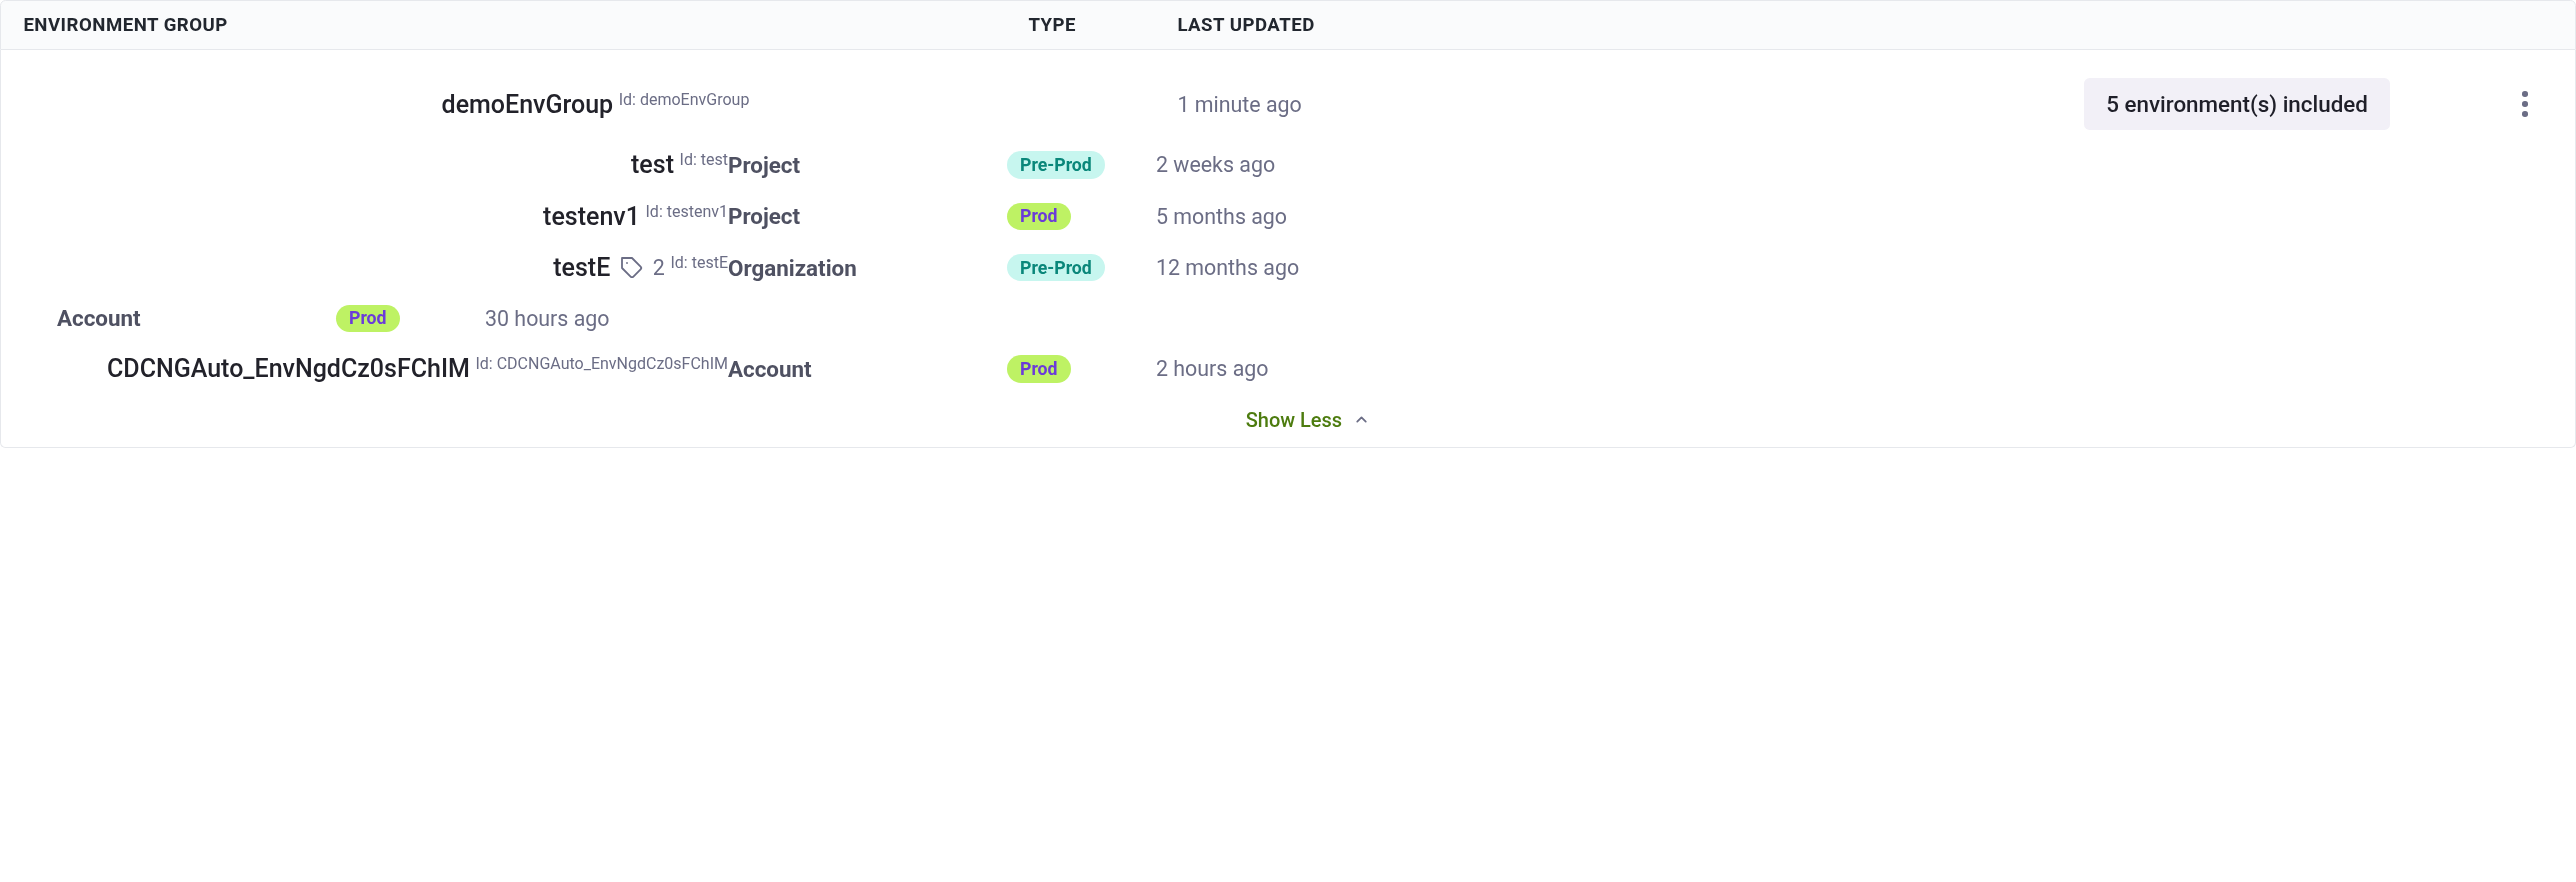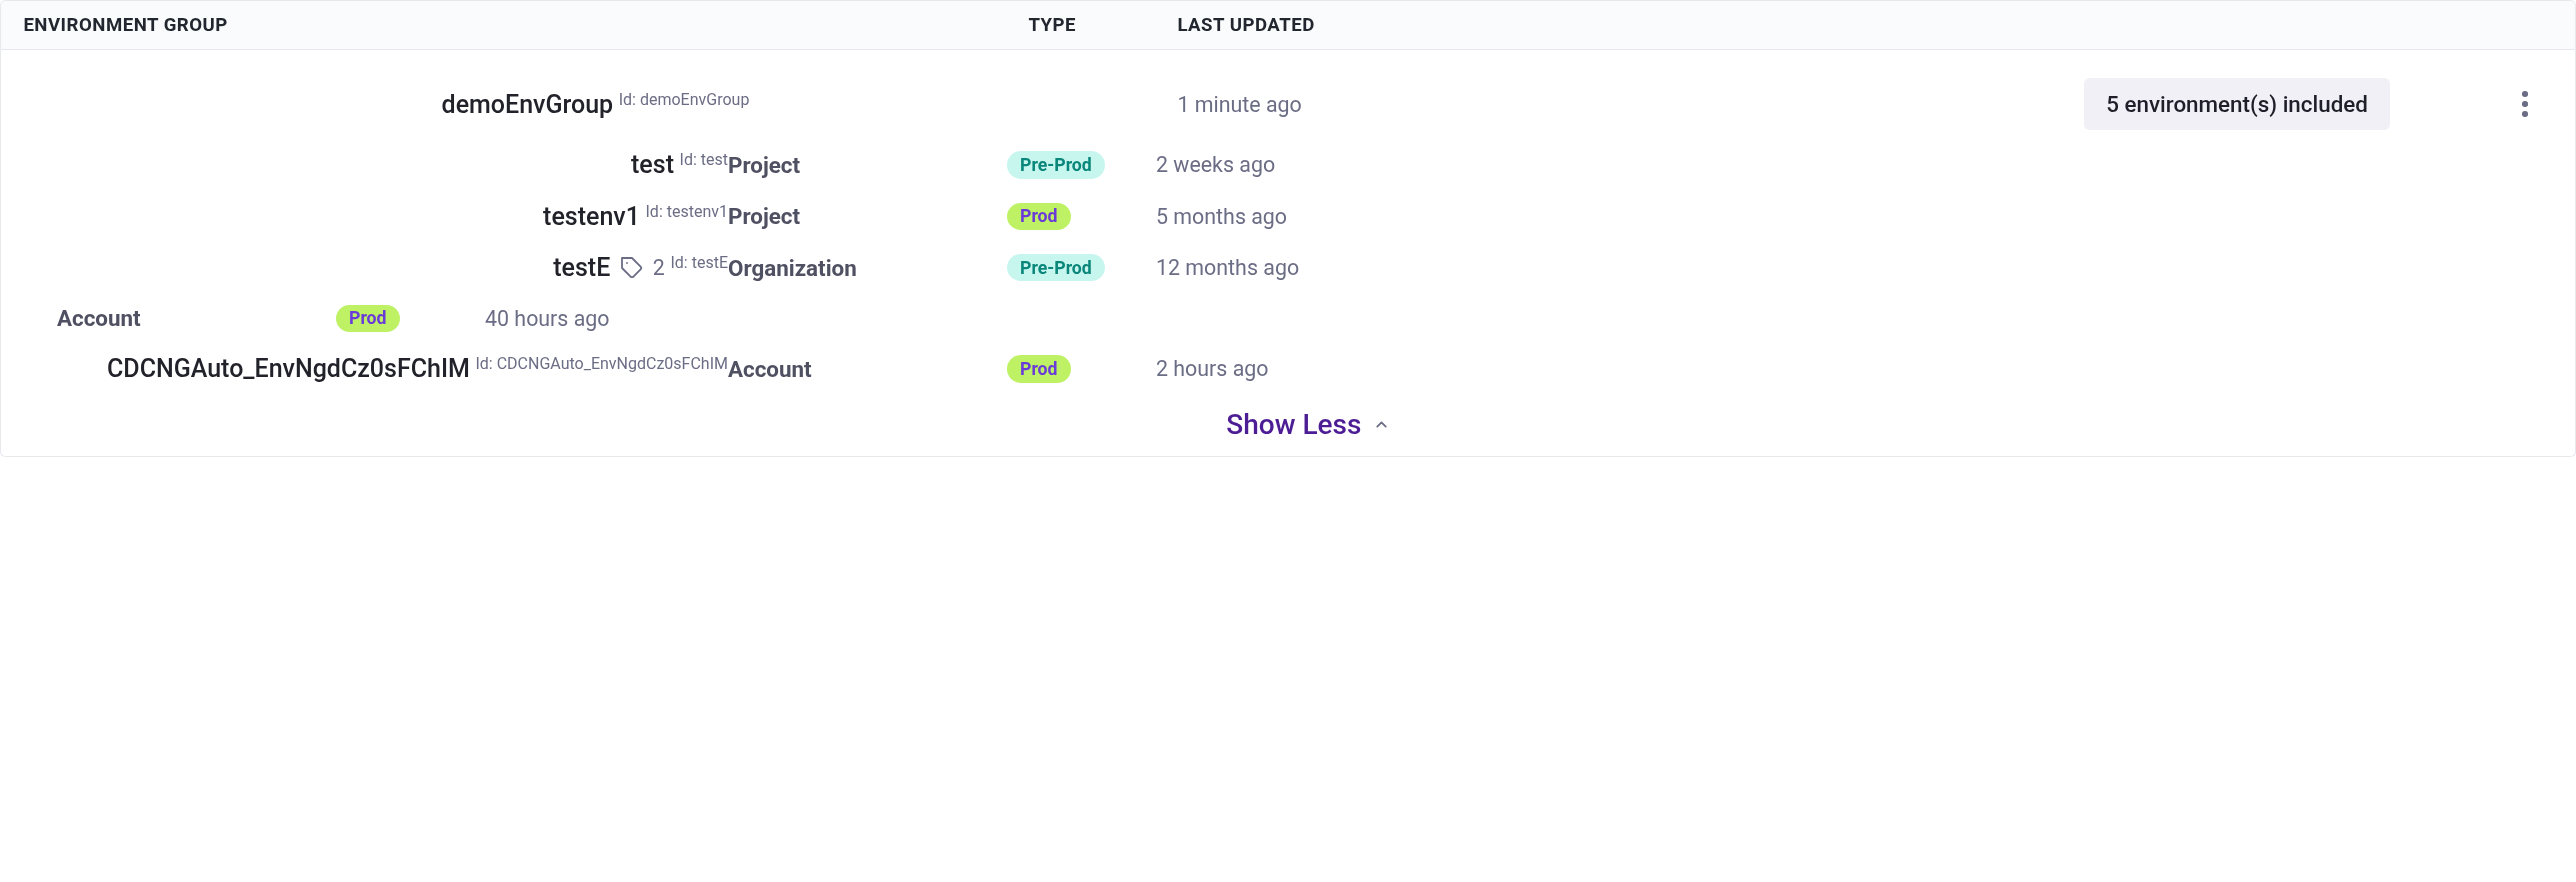--- a/index.html
+++ b/index.html
@@ -93,23 +93,23 @@
 
   .tag-icon { color: #6b6d85; display:inline-flex; align-items:center; }
   .tag-count { font-size: 21.4px; color: #6b6d85; }
 
   .show-less {
     display: flex;
     align-items: center;
     justify-content: center;
     gap: 11.2px;
     padding: 13px 0 15px 0;
-    font-size: 28px;
+    font-size: 20px;
     font-weight: 500;
-    color: #4c1d95;
+    color: #4d7c0f;
     cursor: pointer;
     margin-left: 40px;
   }
   .chevron-up { display:inline-flex; }
 
   .group-right {
     display:flex;
     align-items:center;
     gap: 116px;
     margin-left: auto;
@@ -200,21 +200,21 @@
           </div>
         </div>
         <div class="col-scope"><span class="scope-text">Organization</span></div>
         <div class="col-type"><span class="badge badge-preprod">Pre-Prod</span></div>
         <div class="col-updated"><span class="updated-text">12 months ago</span></div>
         <div class="col-rest"></div>
       </div>
       <div class="row env-row">
         <div class="col-scope"><span class="scope-text">Account</span></div>
         <div class="col-type"><span class="badge badge-prod">Prod</span></div>
-        <div class="col-updated"><span class="updated-text">40 hours ago</span></div>
+        <div class="col-updated"><span class="updated-text">30 hours ago</span></div>
         <div class="col-rest"></div>
       </div>
       <div class="row env-row">
         <div class="col-name">
           <div class="name-block">
             <div class="name-line">
               <span class="name-text">CDCNGAuto_EnvNgdCz0sFChIM</span>
             </div>
             <div class="id-text">Id: CDCNGAuto_EnvNgdCz0sFChIM</div>
           </div>

